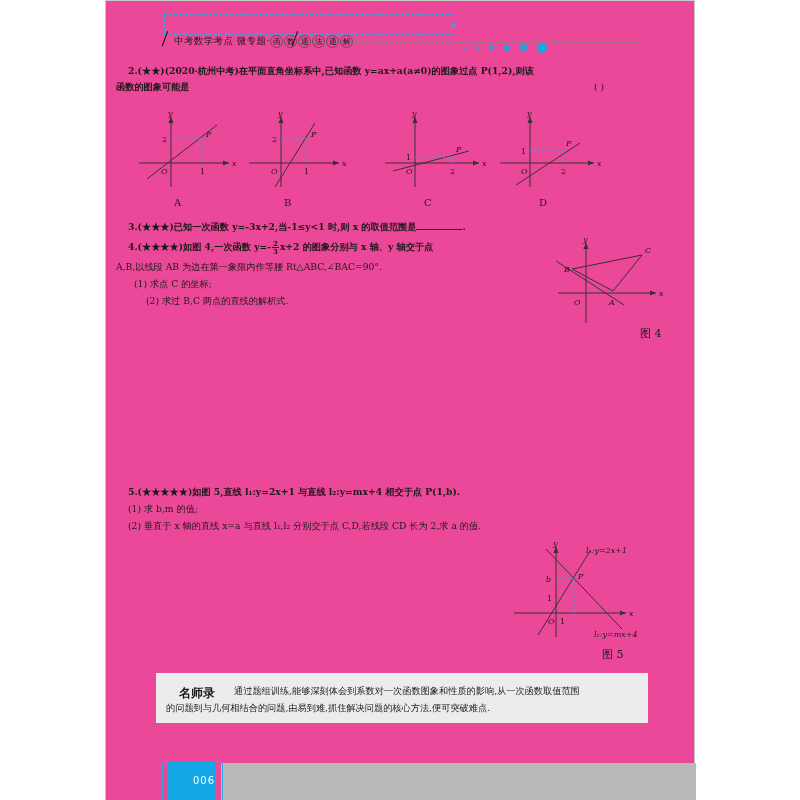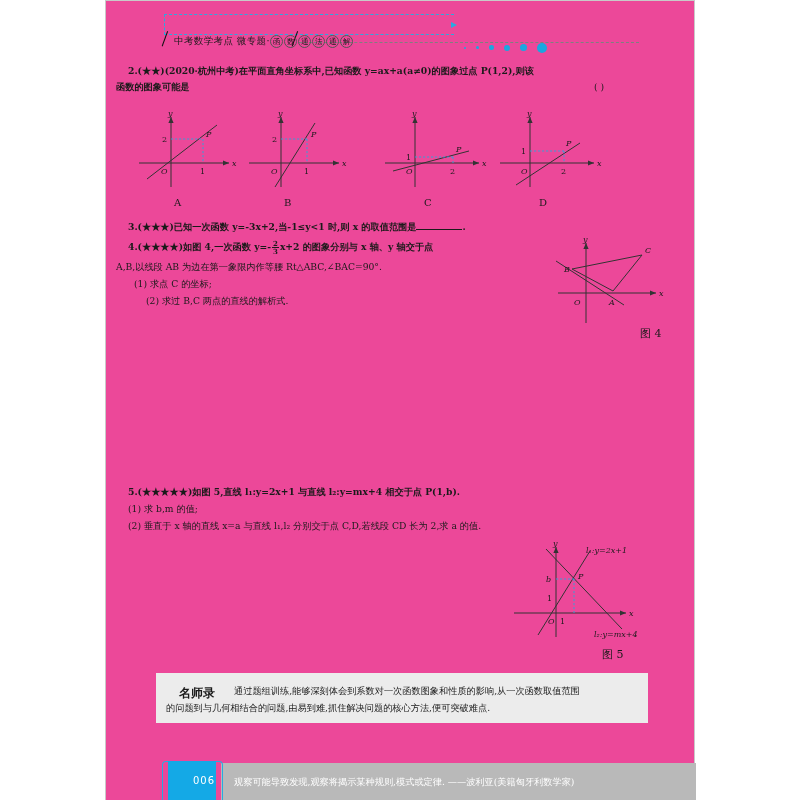--- a/index.html
+++ b/index.html
@@ -284,21 +284,20 @@
   <div class="figlabel" style="left:462px; top:646px;">图 5</div>
 
   <div id="mingshilu">
     <div class="mtitle">名师录</div>
     <div class="mline1">通过题组训练,能够深刻体会到系数对一次函数图象和性质的影响,从一次函数取值范围</div>
     <div class="mline2">的问题到与几何相结合的问题,由易到难,抓住解决问题的核心方法,便可突破难点.</div>
   </div>
 
   <div id="footer">
     <div id="footer-bar"></div>
-    <div id="footer-quote">观察可能导致发现,观察将揭示某种规则,模式或定律. ——波利亚(美籍匈牙利数学家)</div>
     <div id="pagenum-wrap">
       <div class="brk l"></div>
       <div class="brk r"></div>
       <div id="pagenum">
         <div class="num">006</div>
       </div>
     </div>
   </div>
 
 </div>

